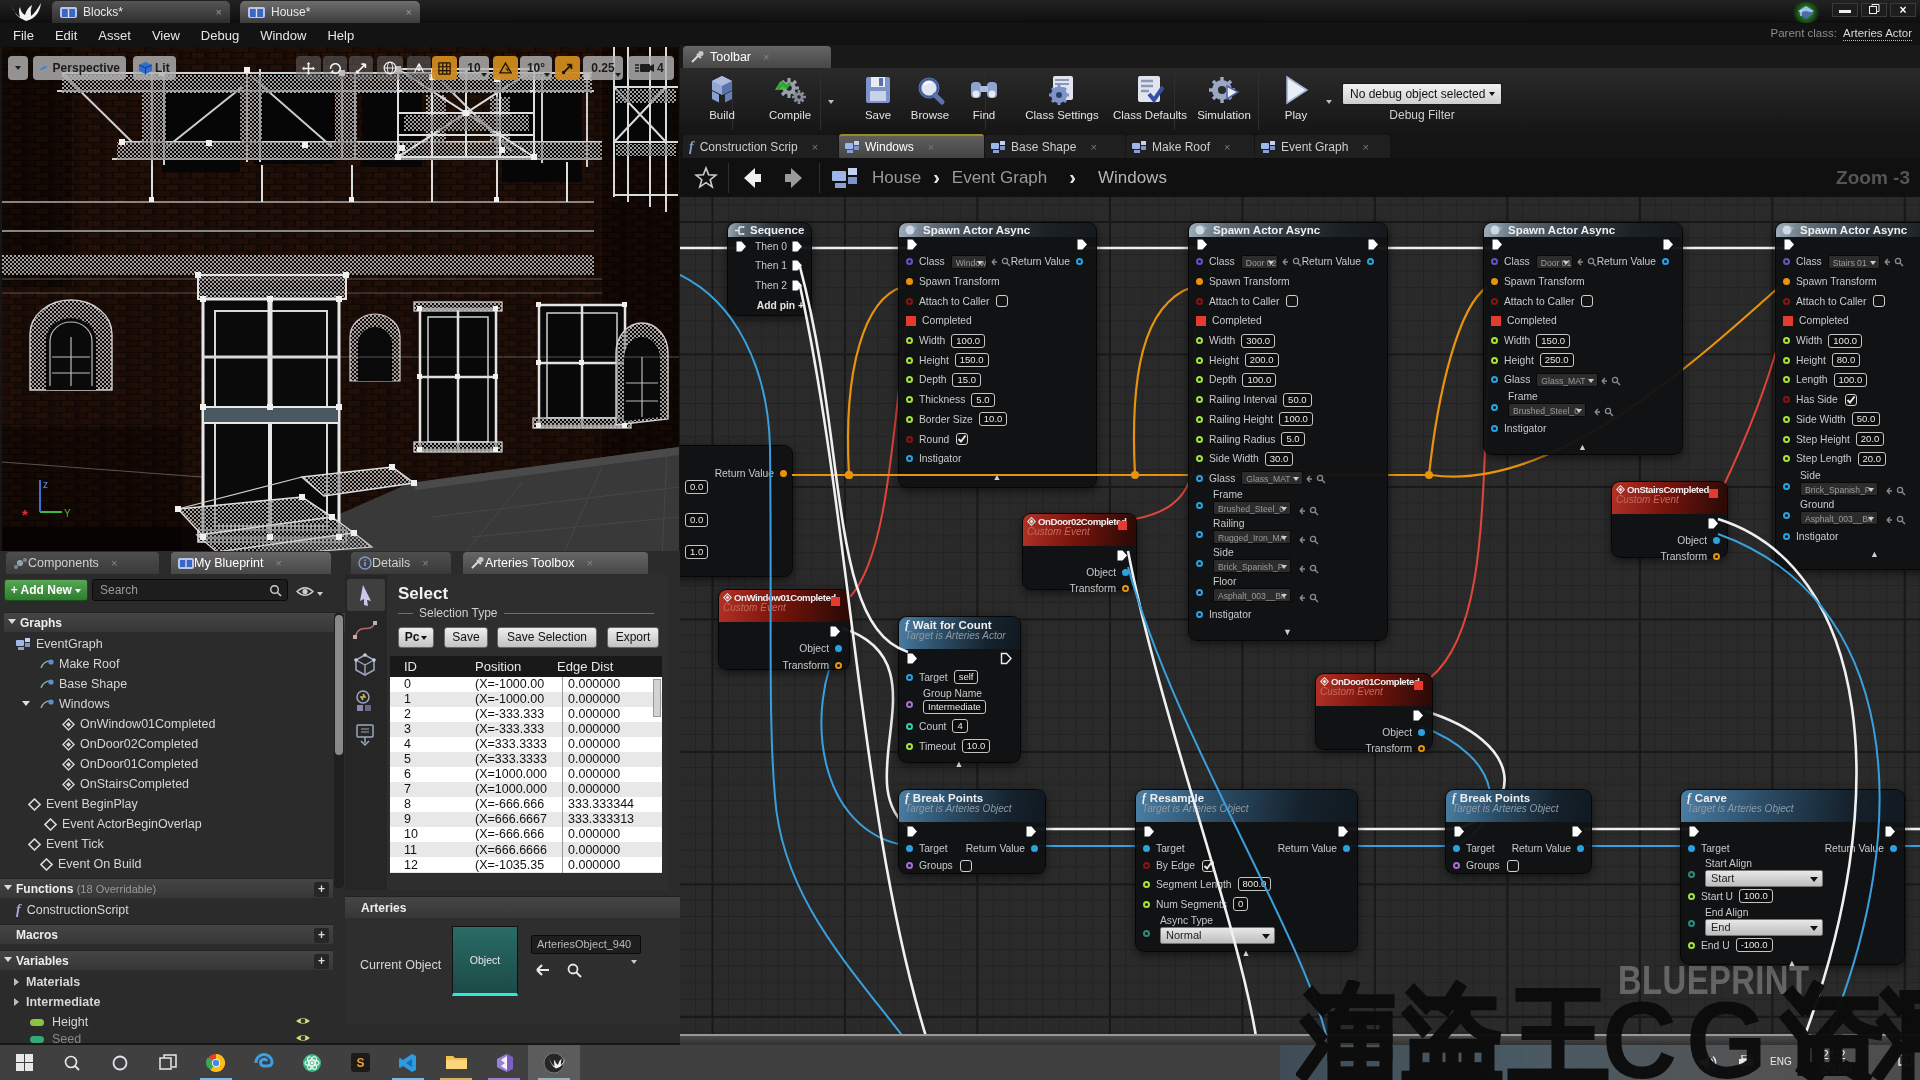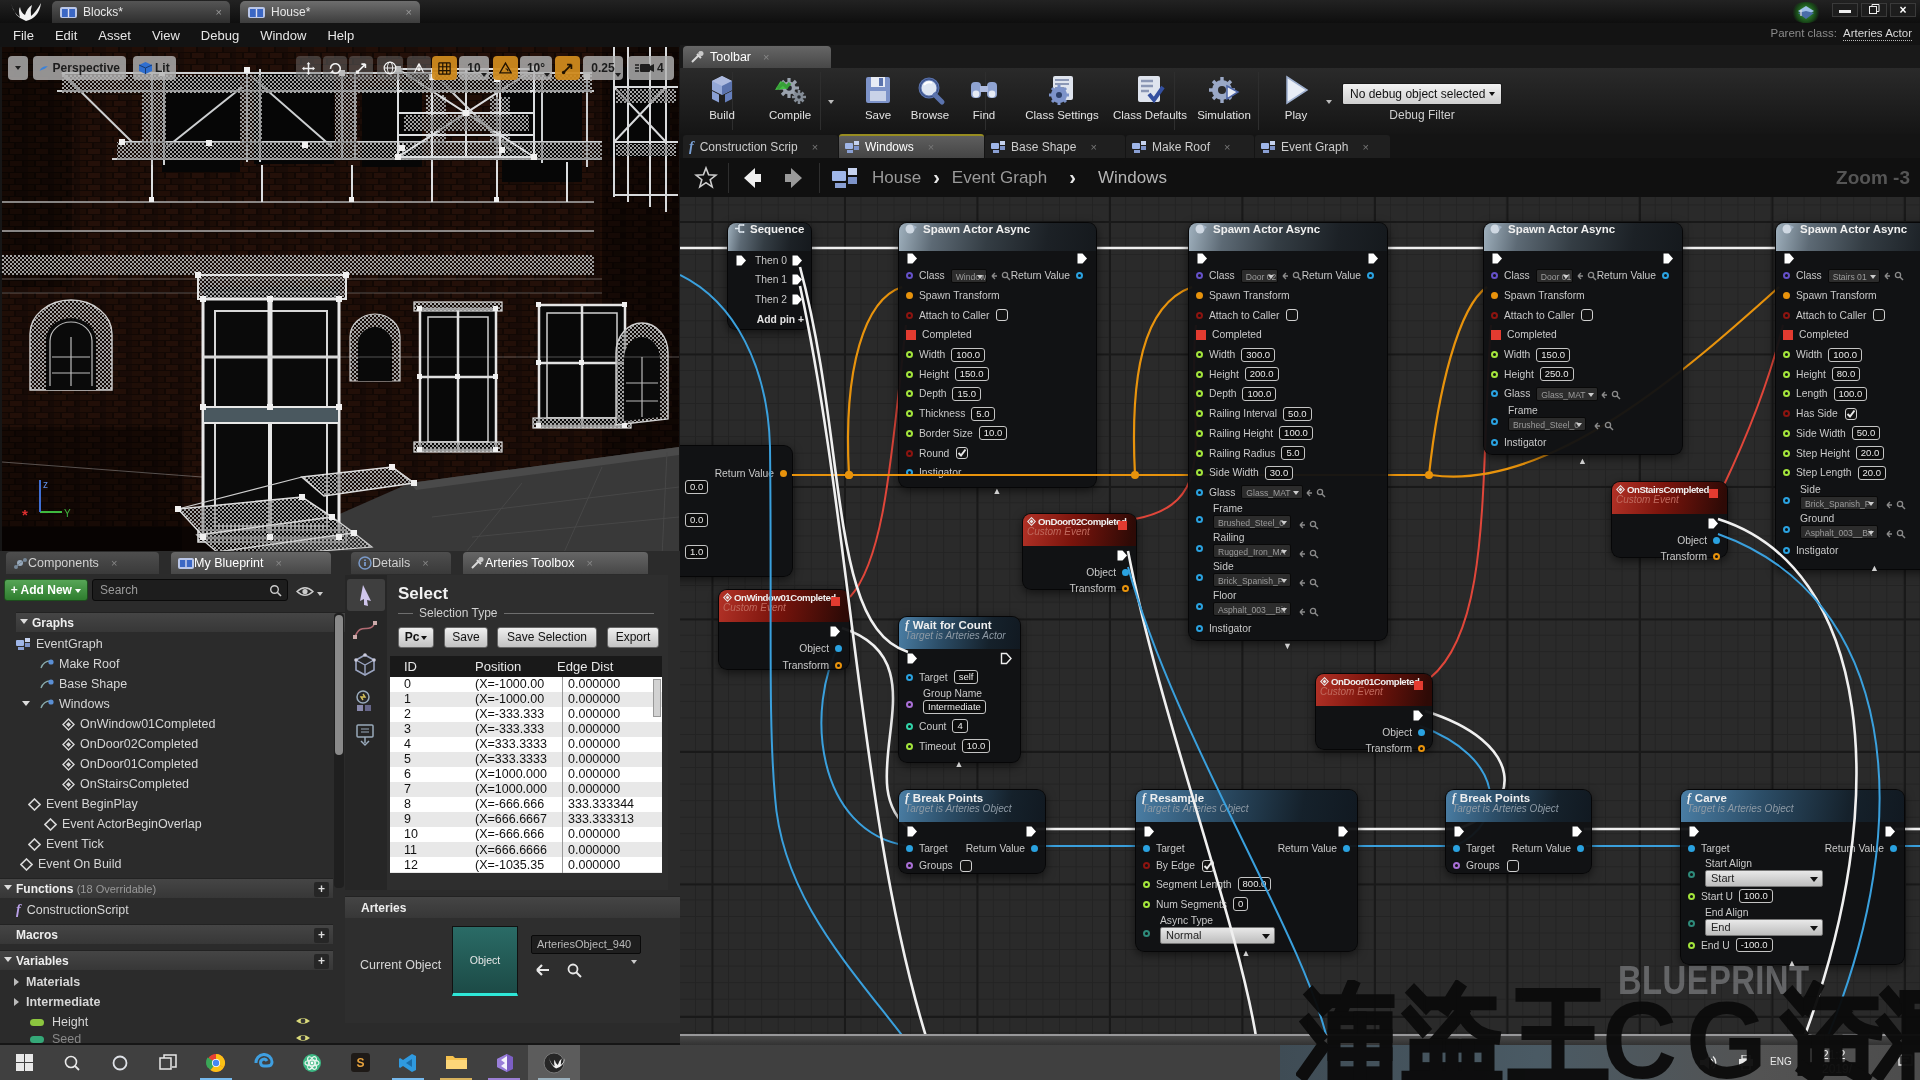--- a/index.html
+++ b/index.html
@@ -40,21 +40,21 @@
 .dtab .cl{color:#777;margin-left:14px;font-size:11px}
 #crumbbar{left:680px;top:158px;width:1240px;height:39px;background:#101010;color:#9a9a9a;display:flex;align-items:center;font-size:17px}
 
 #graph{left:680px;top:197px;width:1240px;height:846px;background-color:#2a2a2a;overflow:hidden;
 background-image:
  linear-gradient(#191919 2px,transparent 2px),linear-gradient(90deg,#191919 2px,transparent 2px),
  linear-gradient(#232323 1px,transparent 1px),linear-gradient(90deg,#232323 1px,transparent 1px);
 background-size:132.5px 132.5px,132.5px 132.5px,16.56px 16.56px,16.56px 16.56px;
 background-position:31.5px 24px,31.5px 24px,31.5px 24px,31.5px 24px}
 .node{position:absolute;background:rgba(17,18,20,.955);border-radius:9px;box-shadow:0 3px 10px rgba(0,0,0,.55);font-size:10.3px;color:#c9c9c9;border:1px solid rgba(0,0,0,.6)}
-.nhead{height:28px;border-radius:8px 8px 0 0;display:flex;align-items:flex-start;font-weight:bold;color:#efefef;font-size:11.5px;padding-left:6px;white-space:nowrap}
+.nhead{height:14px;border-radius:8px 8px 0 0;display:flex;align-items:center;font-weight:bold;color:#efefef;font-size:11.5px;padding-left:6px;white-space:nowrap}
 .nhead2{height:32px;border-radius:8px 8px 0 0;padding:2px 6px 0;white-space:nowrap}
 .nhead2 .t{font-weight:bold;color:#efefef;font-size:11.5px;overflow:hidden}
 .nhead2.hred .t{font-size:9.6px;padding-right:11px;letter-spacing:-0.45px}
 .nhead2.hred{padding-left:4px}
 .nhead2 .s{font-style:italic;color:#8e9aa5;font-size:10px;margin-top:-1px}
 .hgray{background:linear-gradient(100deg,#9fb0bd,#5d6a75 18%,#343d44 45%,#1c2126 75%,#15191d 100%)}
 .hblue{background:linear-gradient(100deg,#4b7fa6,#2c4e68 35%,#15212b 75%,#111921 100%)}
 .hred{background:linear-gradient(100deg,#b33227,#7a140c 45%,#2e0a06 95%)}
 .hred .s{color:#c06a5e}
 .r{position:relative;height:20px;display:flex;align-items:center;padding:0 7px;white-space:nowrap}
@@ -972,21 +972,21 @@
  </div>
  <div class="abs" style="left:4px;top:28px;width:84px;height:22px;background:linear-gradient(#57a557,#2e7d2e);border:1px solid #1d4d1d;border-radius:3px;color:#fff;font-weight:bold;font-size:12px;line-height:20px;text-align:center">+ Add New <i class="tri" style="color:#fff"></i></div>
  <div class="abs" style="left:92px;top:28px;width:196px;height:22px;background:#1d1d1d;border:1px solid #0a0a0a;border-radius:3px;color:#9a9a9a;font-size:12px;line-height:20px;padding-left:7px">Search<svg style="position:absolute;right:5px;top:4px" width="13" height="13" viewBox="0 0 13 13">
           <circle cx="5.5" cy="5.5" r="3.8" fill="none" stroke="#ccc" stroke-width="1.4"></circle>
           <path d="M8.5 8.5 L12 12" stroke="#ccc" stroke-width="1.6"></path>
         </svg></div>
  <div class="abs" style="left:296px;top:33px"><svg width="18" height="13" viewBox="0 0 18 13">
           <path d="M1 6.5 Q9 -1 17 6.5 Q9 14 1 6.5Z" fill="none" stroke="#ccc" stroke-width="1.5"></path>
           <circle cx="9" cy="6.5" r="2.6" fill="#ccc"></circle>
         </svg><i class="tri" style="color:#ccc;margin-left:3px"></i></div>
- <div class="sechdr" style="position:absolute;left:16px;top:61px;width:396px"><span style="position:absolute;left:4px;top:6px;width:0;height:0;border-left:4px solid transparent;border-right:4px solid transparent;border-top:5px solid #ddd"></span>Graphs<span class="plus">+</span></div>
+ <div class="sechdr" style="position:absolute;left:4px;top:61px;width:396px"><span style="position:absolute;left:4px;top:6px;width:0;height:0;border-left:4px solid transparent;border-right:4px solid transparent;border-top:5px solid #ddd"></span>Graphs<span class="plus">+</span></div>
  <div class="abs" style="left:0;top:83px;width:333px">
   <div class="trow" style="padding-left:16px"><svg class="gicons" width="15" height="12" viewBox="0 0 15 12">
             <rect x="0" y="2" width="8" height="6" rx="1" fill="#9fb6e8"></rect>
             <rect x="9" y="0" width="5" height="4" fill="#c5d2ef"></rect>
             <rect x="9" y="5" width="5" height="4" fill="#7d93c9"></rect>
             <rect x="2" y="9" width="6" height="3" fill="#8aa0d4"></rect>
           </svg>EventGraph</div>
   <div class="trow" style="padding-left:40px"><svg class="gicons" width="14" height="12" viewBox="0 0 14 12">
             <path d="M1 10 Q4 2 12 3" stroke="#8aa" fill="none" stroke-width="1.4"></path>
             <circle cx="11" cy="4" r="2.6" fill="#5b8fd4"></circle>
@@ -1017,21 +1017,21 @@
           </svg>OnStairsCompleted</div>
   <div class="trow" style="padding-left:28px"><svg class="gicons" width="13" height="13" viewBox="0 0 13 13">
             <path d="M6.5 1 L12 6.5 L6.5 12 L1 6.5Z" fill="none" stroke="#d8d8d8" stroke-width="1.6"></path>
           </svg>Event BeginPlay</div>
   <div class="trow" style="padding-left:44px"><svg class="gicons" width="13" height="13" viewBox="0 0 13 13">
             <path d="M6.5 1 L12 6.5 L6.5 12 L1 6.5Z" fill="none" stroke="#d8d8d8" stroke-width="1.6"></path>
           </svg>Event ActorBeginOverlap</div>
   <div class="trow" style="padding-left:28px"><svg class="gicons" width="13" height="13" viewBox="0 0 13 13">
             <path d="M6.5 1 L12 6.5 L6.5 12 L1 6.5Z" fill="none" stroke="#d8d8d8" stroke-width="1.6"></path>
           </svg>Event Tick</div>
-  <div class="trow" style="padding-left:20px"><svg class="gicons" width="13" height="13" viewBox="0 0 13 13">
+  <div class="trow" style="padding-left:40px"><svg class="gicons" width="13" height="13" viewBox="0 0 13 13">
             <path d="M6.5 1 L12 6.5 L6.5 12 L1 6.5Z" fill="none" stroke="#d8d8d8" stroke-width="1.6"></path>
           </svg>Event On Build</div>
  </div>
  <div class="sechdr" style="position:absolute;left:0;top:327px;width:333px"><span style="position:absolute;left:4px;top:6px;width:0;height:0;border-left:4px solid transparent;border-right:4px solid transparent;border-top:5px solid #ddd"></span>Functions&nbsp;<span style="font-weight:normal;color:#999;font-size:11px">(18 Overridable)</span><span class="plus">+</span></div>
  <div class="trow" style="position:absolute;left:0;top:349px;width:333px;padding-left:16px"><span style="font-family:'Liberation Serif',serif;font-style:italic;color:#b9a0e8;font-weight:bold;margin-right:6px;font-size:14px">f</span>ConstructionScript</div>
  <div class="sechdr" style="position:absolute;left:0;top:373px;width:333px">Macros<span class="plus">+</span></div>
  <div class="sechdr" style="position:absolute;left:0;top:399px;width:333px"><span style="position:absolute;left:4px;top:6px;width:0;height:0;border-left:4px solid transparent;border-right:4px solid transparent;border-top:5px solid #ddd"></span>Variables<span class="plus">+</span></div>
  <div class="abs" style="left:0;top:421px;width:333px">
   <div class="trow" style="padding-left:14px;font-weight:bold"><i style="display:inline-block;width:0;height:0;border-top:4px solid transparent;border-bottom:4px solid transparent;border-left:5px solid #bbb;margin-right:7px"></i>Materials</div>
   <div class="trow" style="padding-left:14px;font-weight:bold"><i style="display:inline-block;width:0;height:0;border-top:4px solid transparent;border-bottom:4px solid transparent;border-left:5px solid #bbb;margin-right:7px"></i>Intermediate</div>

